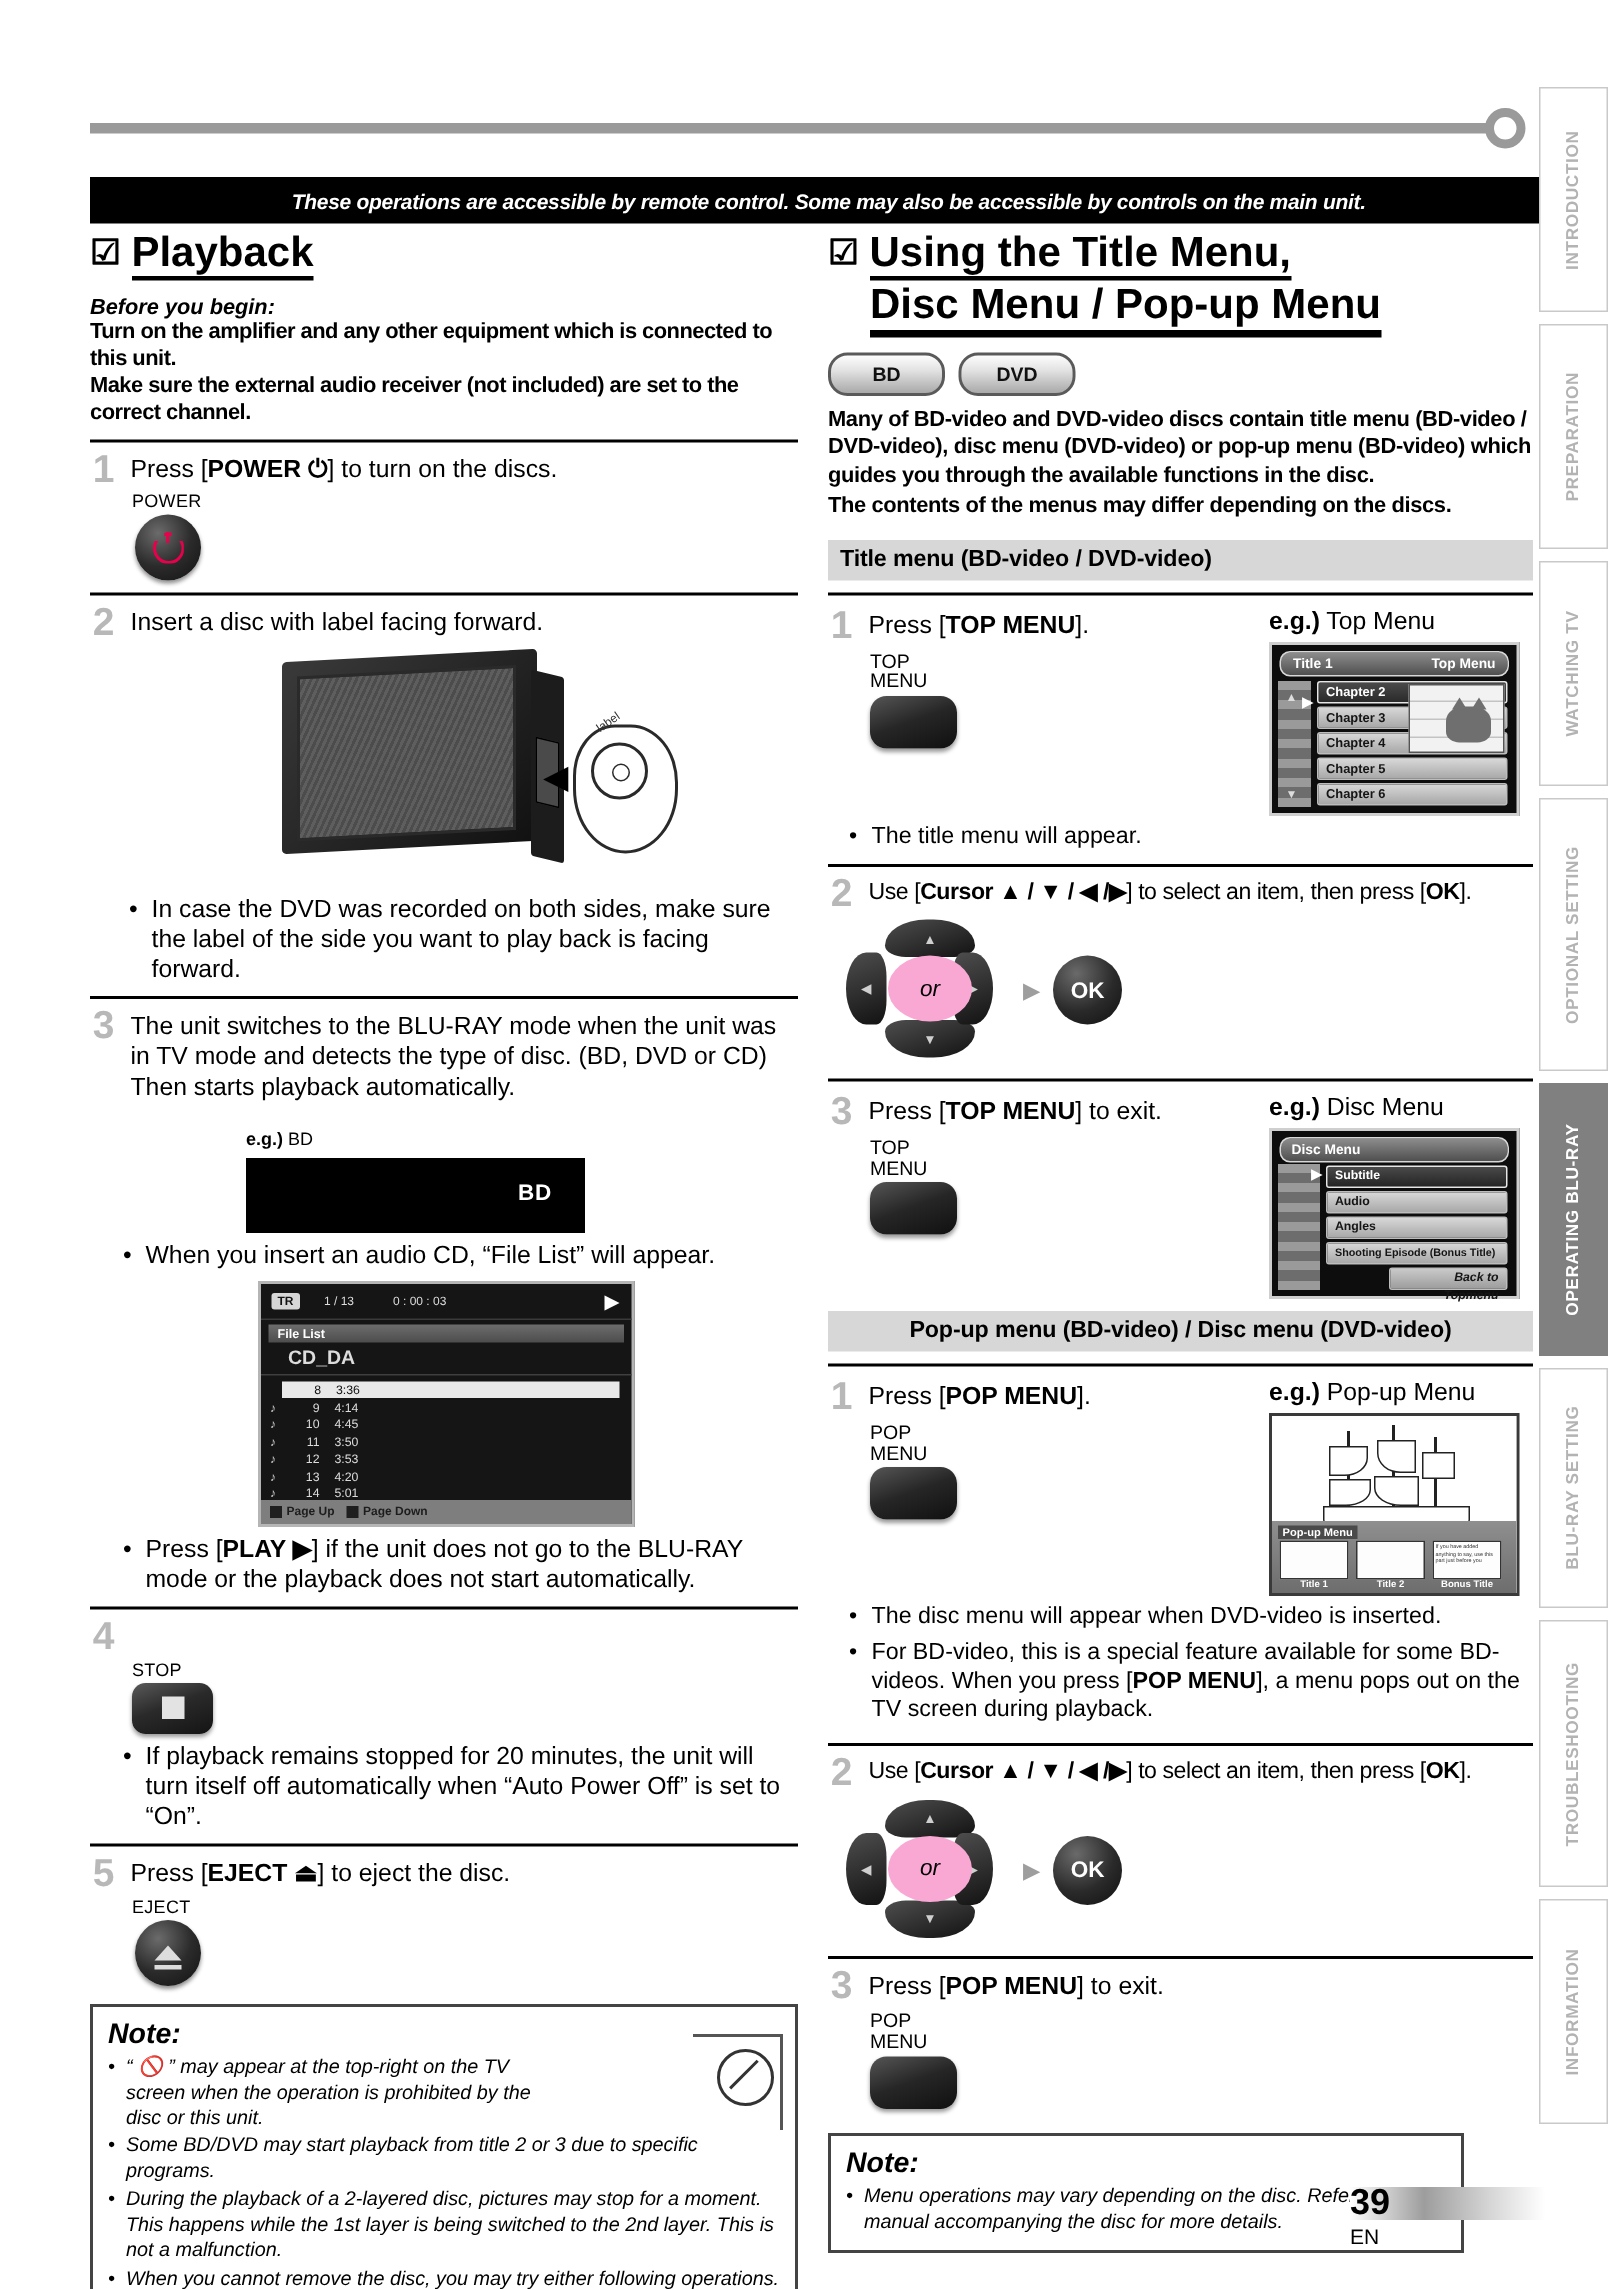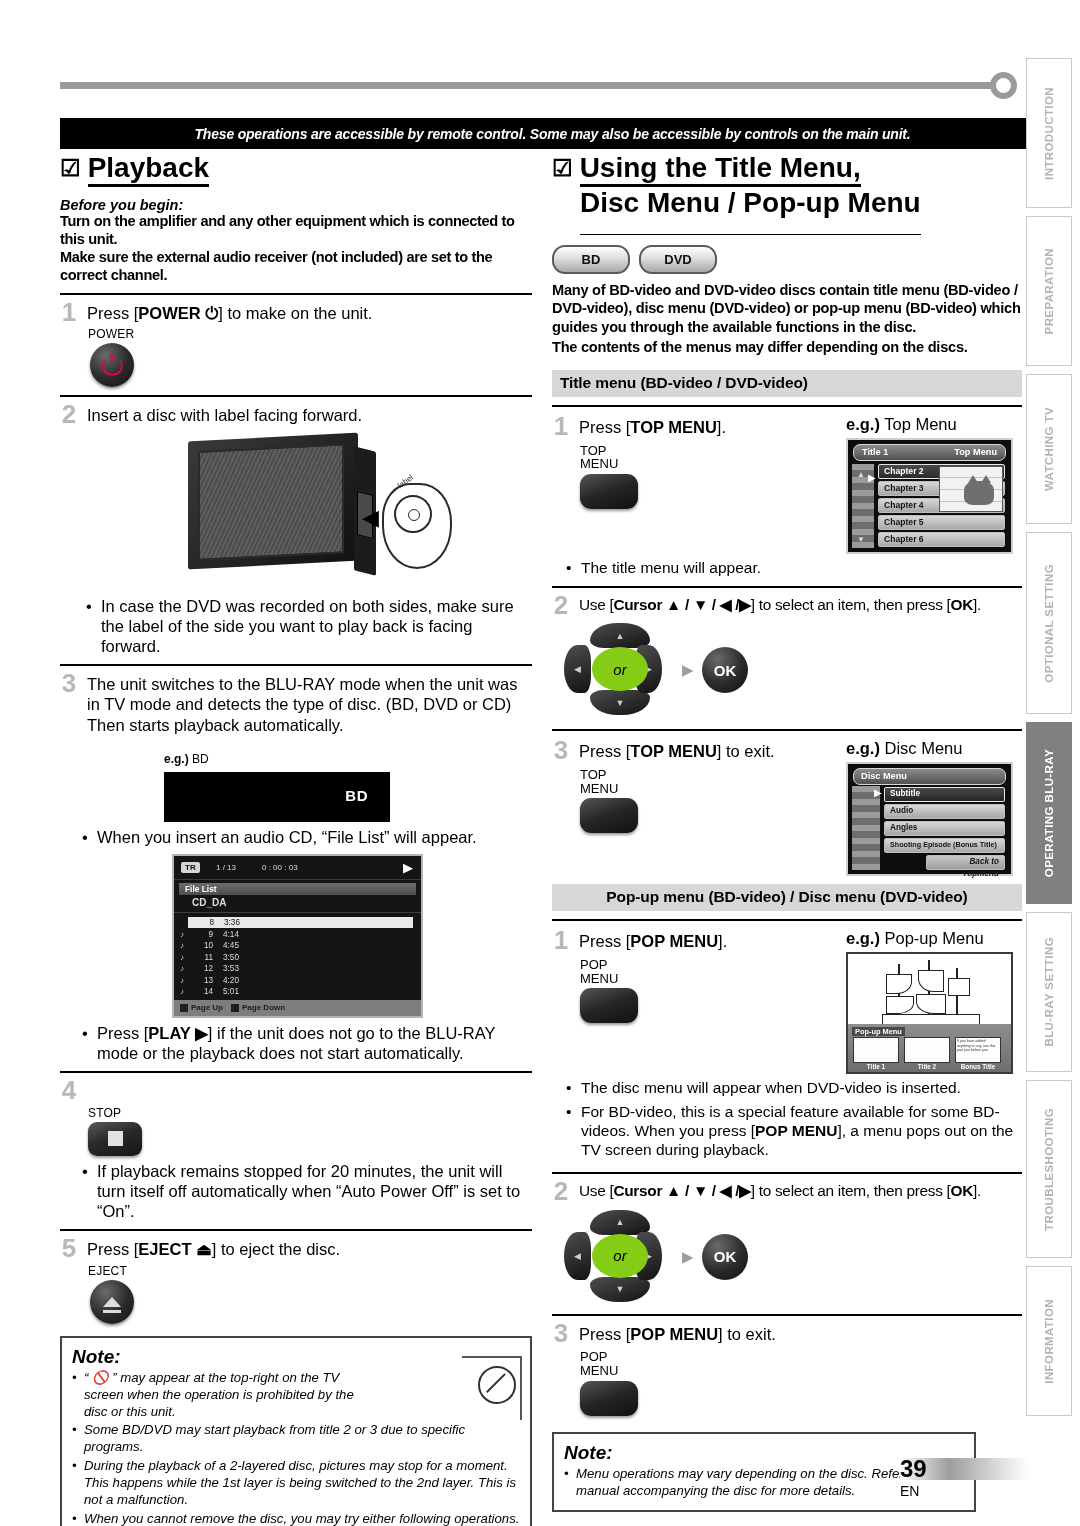--- a/index.html
+++ b/index.html
@@ -36,21 +36,21 @@
 
   
   .colL{position:absolute;left:60px;top:152px;width:472px;}
   .colR{position:absolute;left:552px;top:152px;width:470px;}
 
   
   .h1{font-size:28px;font-weight:bold;line-height:1.12;display:flex;align-items:flex-start;gap:7px;}
   .h1 .chk{font-size:23px;line-height:1;margin-top:5px;}
   .h1 .txt{border-bottom:3px solid #000;display:inline-block;padding-bottom:1px;}
   .h1b{font-size:28px;font-weight:bold;line-height:1.12;}
-  .h1b .txt{border-bottom:1px solid #000000;display:inline-block;padding-bottom:15px;}
+  .h1b .txt{border-bottom:5px solid #000000;display:inline-block;padding-bottom:1px;}
 
   .beforeyou{font-style:italic;font-weight:bold;font-size:14.5px;margin-top:10px;}
   .condensed{font-size:14.6px;font-weight:bold;line-height:1.22;letter-spacing:-0.35px;}
   .intro-p{font-size:14.6px;font-weight:bold;line-height:1.27;letter-spacing:-0.25px;margin-top:7px;}
 
   .hr{border-top:2px solid #000;margin:8px 0 5px;}
 
   .step{display:flex;gap:9px;align-items:flex-start;margin-top:2px;}
   .stepnum{font-size:26px;font-weight:bold;color:#b8b8b8;line-height:.95;width:18px;flex:0 0 18px;text-align:center;}
   .steptext{font-size:16.5px;line-height:1.22;padding-top:3px;}
@@ -112,21 +112,21 @@
   
   .osd{width:247px;height:160px;background:#151515;border:2px solid #b5b5b5;margin:7px auto 0 112px;
        position:relative;font-size:8.2px;color:#dcdcdc;}
   .osd-top{height:23px;border-bottom:1px solid #3a3a3a;position:relative;}
   .osd-tr{position:absolute;left:7px;top:6px;background:#d6d6d6;color:#111;font-weight:bold;font-size:8px;padding:1px 4px;border-radius:2px;}
   .osd-pos{position:absolute;left:42px;top:7px;font-size:8px;}
   .osd-time{position:absolute;left:88px;top:7px;font-size:8px;}
   .osd-play{position:absolute;right:8px;top:4px;font-size:13px;color:#fff;}
   .osd-flbar{margin:3px 5px 0;background:linear-gradient(180deg,#6d6d6d,#4d4d4d);height:12px;
              font-weight:bold;font-size:8.4px;color:#fff;padding-left:6px;line-height:12px;}
-  .osd-cd{padding-left:18px;font-size:10px;margin-top:2px;font-weight:bold;}
+  .osd-cd{padding-left:18px;font-size:13px;margin-top:2px;font-weight:bold;}
   .osd-sep{border-top:1px solid #3f3f3f;margin-top:4px;}
   .osd-rows{margin-top:4px;}
   .osd-row{display:flex;align-items:center;height:11.5px;padding-left:6px;font-size:8.2px;}
   .osd-row .ico{width:11px;color:#cfcfcf;font-size:8px;}
   .osd-row .no{width:22px;text-align:right;padding-right:10px;}
   .osd-row.sel{background:#e9e9e9;color:#111;margin-left:14px;margin-right:8px;padding-left:4px;}
   .osd-pg{text-align:right;padding-right:36px;font-size:8px;margin-top:4px;}
   .osd-bot{position:absolute;left:0;bottom:0;width:100%;height:16px;background:#7e7e7e;display:flex;align-items:center;gap:8px;padding-left:6px;box-sizing:border-box;}
   .osd-key{display:flex;align-items:center;gap:3px;font-size:8px;color:#1d1d1d;font-weight:bold;}
   .osd-key i{width:8px;height:8px;background:#1f1f1f;display:inline-block;}
@@ -196,21 +196,21 @@
   .pm-sail{position:absolute;border:1.4px solid #222;background:#fff;}
   .pm-bar{position:absolute;left:0;bottom:0;width:100%;height:48px;background:linear-gradient(180deg,#8f8f8f,#6d6d6d);}
   .pm-lbl{position:absolute;left:4px;top:3px;font-size:7.4px;font-weight:bold;color:#fff;background:#4a4a4a;padding:0 3px;}
   .pm-thumbs{position:absolute;left:5px;top:13px;display:flex;gap:5px;}
   .pm-th{width:46px;height:26px;background:#fdfdfd;border:1.4px solid #333;overflow:hidden;position:relative;font-size:3.6px;color:#333;padding:1px;box-sizing:border-box;line-height:1.25;}
   .pm-cap{position:absolute;bottom:2px;left:5px;width:153px;display:flex;gap:5px;font-size:6.4px;color:#fff;font-weight:bold;}
   .pm-cap span{width:46px;text-align:center;}
 
   
   .pad{position:relative;width:112px;height:92px;margin-top:6px;margin-left:12px;}
-  .pad-c{position:absolute;left:28px;top:24px;width:56px;height:44px;border-radius:50%;background:#84cc16;
+  .pad-c{position:absolute;left:28px;top:24px;width:56px;height:44px;border-radius:50%;background:#f9a8d4;
     display:flex;align-items:center;justify-content:center;font-size:15px;font-style:italic;}
   .pd{position:absolute;background:linear-gradient(160deg,#4e4e4e,#121212);display:flex;align-items:center;justify-content:center;color:#cfcfcf;font-size:9px;}
   .pd.up{left:26px;top:0;width:60px;height:25px;border-radius:60% 60% 30% 30%/90% 90% 40% 40%;}
   .pd.dn{left:26px;bottom:0;width:60px;height:25px;border-radius:30% 30% 60% 60%/40% 40% 90% 90%;}
   .pd.lf{left:0;top:22px;width:27px;height:48px;border-radius:60% 30% 30% 60%/60% 40% 40% 60%;}
   .pd.rt{right:14px;top:22px;width:27px;height:48px;border-radius:30% 60% 60% 30%/40% 60% 60% 40%;}
   .pad-arrow{position:absolute;left:118px;top:38px;color:#9e9e9e;font-size:15px;}
   .okbtn{position:absolute;left:138px;top:24px;width:46px;height:46px;border-radius:50%;
     background:radial-gradient(circle at 34% 26%,#6a6a6a 0%,#2a2a2a 55%,#101010 100%);
     color:#fff;font-size:15px;font-weight:bold;display:flex;align-items:center;justify-content:center;}
@@ -267,21 +267,21 @@
     </div>
 
     <div class="beforeyou">Before you begin:</div>
     <div class="condensed">Turn on the amplifier and any other equipment which is connected to this unit.</div>
     <div class="condensed">Make sure the external audio receiver (not included) are set to the correct channel.</div>
 
     <div class="hr"></div>
 
     <div class="step">
       <div class="stepnum">1</div>
-      <div class="steptext"><span>Press [</span><b>POWER ⏻</b><span>] to make on the unit.</span></div>
+      <div class="steptext"><span>Press [</span><b>POWER ⏻</b><span>] to turn on the discs.</span></div>
     </div>
     <div class="caplabel">POWER</div>
     <div class="rbtn">
         <div class="pwr-glyph"></div>
       </div>
 
     <div class="hr"></div>
 
     <div class="step">
       <div class="stepnum">2</div>

